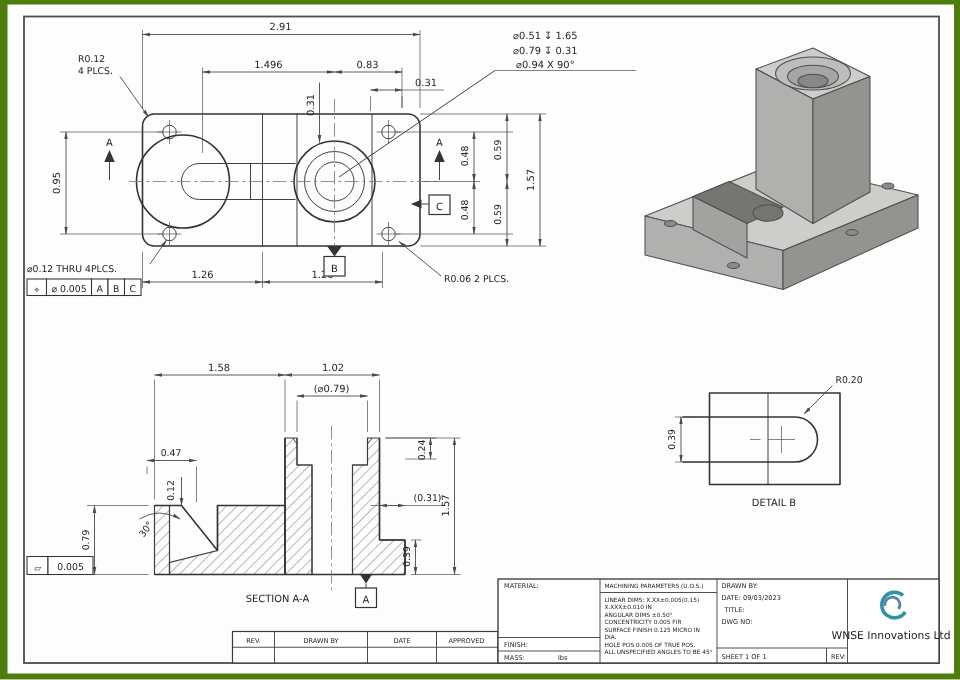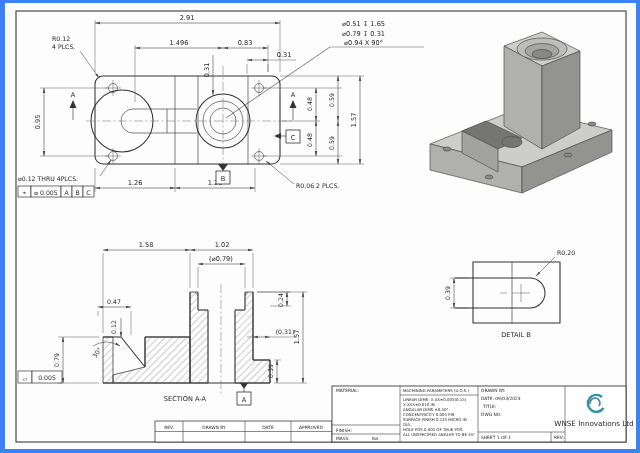--- a/index.html
+++ b/index.html
@@ -1,16 +1,16 @@
 <!DOCTYPE html>
 <html><head>
 <meta charset="utf-8">
 <style>
   html,body{margin:0;padding:0;background:#d6d6d6;}
-  #stage{position:relative;width:640px;height:453px;overflow:hidden;background:#3b82f6;}
+  #stage{position:relative;width:640px;height:453px;overflow:hidden;background:#4d7c0f;}
   svg{position:absolute;left:0;top:0;}
   .ol{stroke:#333;stroke-width:1.05;fill:none;stroke-linejoin:round;}
   .thin{stroke:#3c3c3c;stroke-width:0.65;fill:none;}
   .ext{stroke:#5a5a5a;stroke-width:0.5;fill:none;}
   .dim{stroke:#4a4a4a;stroke-width:0.6;fill:none;marker-start:url(#mA);marker-end:url(#mA);}
   .dime{stroke:#4a4a4a;stroke-width:0.6;fill:none;marker-end:url(#mA);}
   .cl{stroke:#7a7a7a;stroke-width:0.55;fill:none;stroke-dasharray:9 2.5 2 2.5;}
   .hat{fill:url(#hatch);stroke:#3c3c3c;stroke-width:0.8;}
   text{font-family:"DejaVu Sans",sans-serif;fill:#1e1e1e;}
   .t6{font-size:6.2px;}

